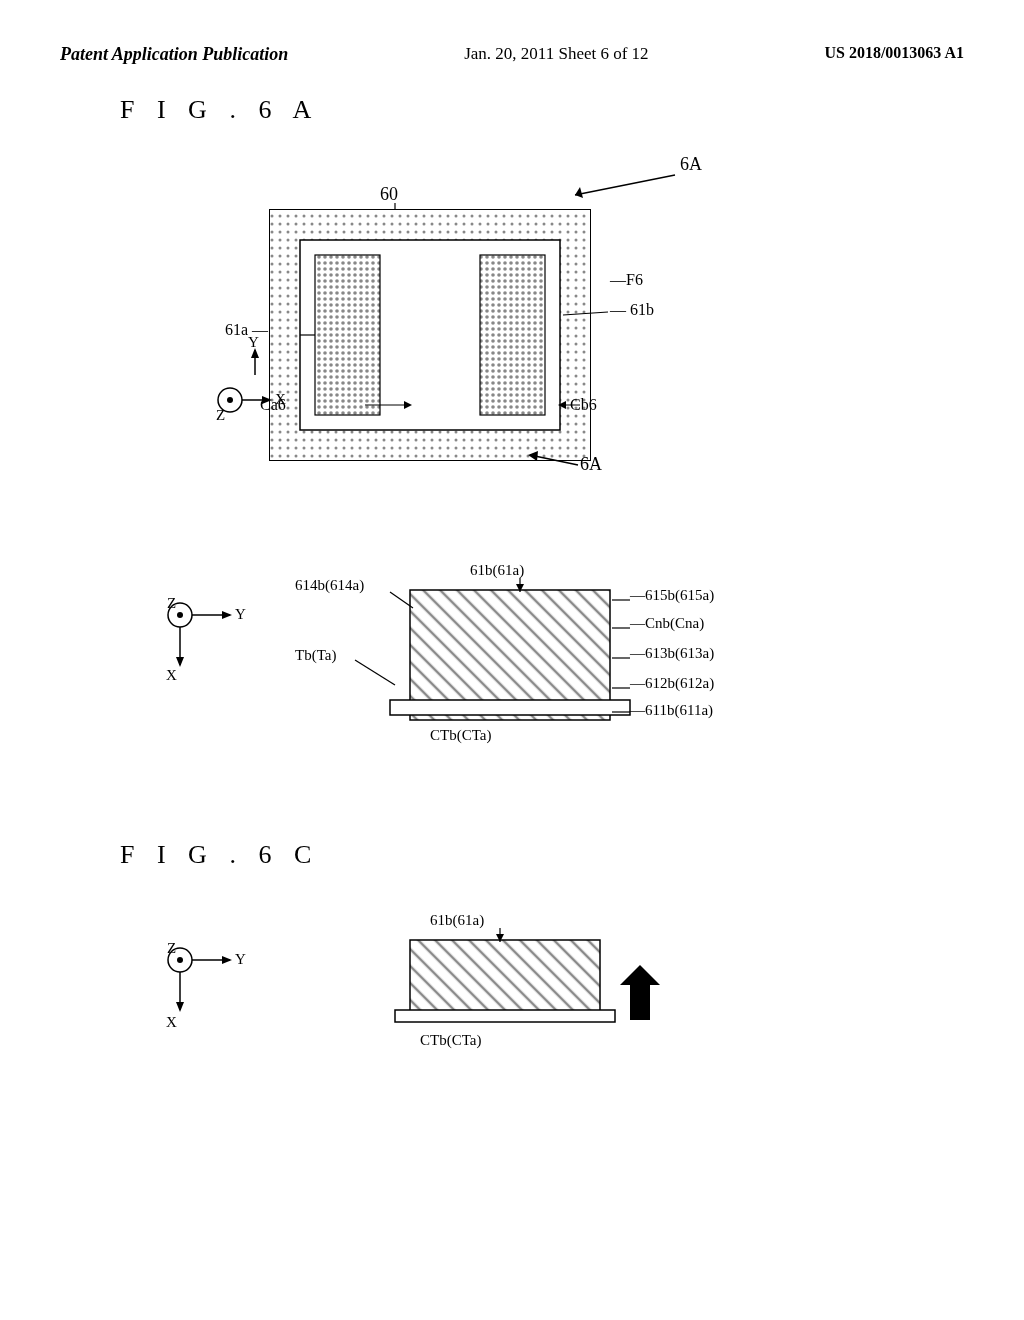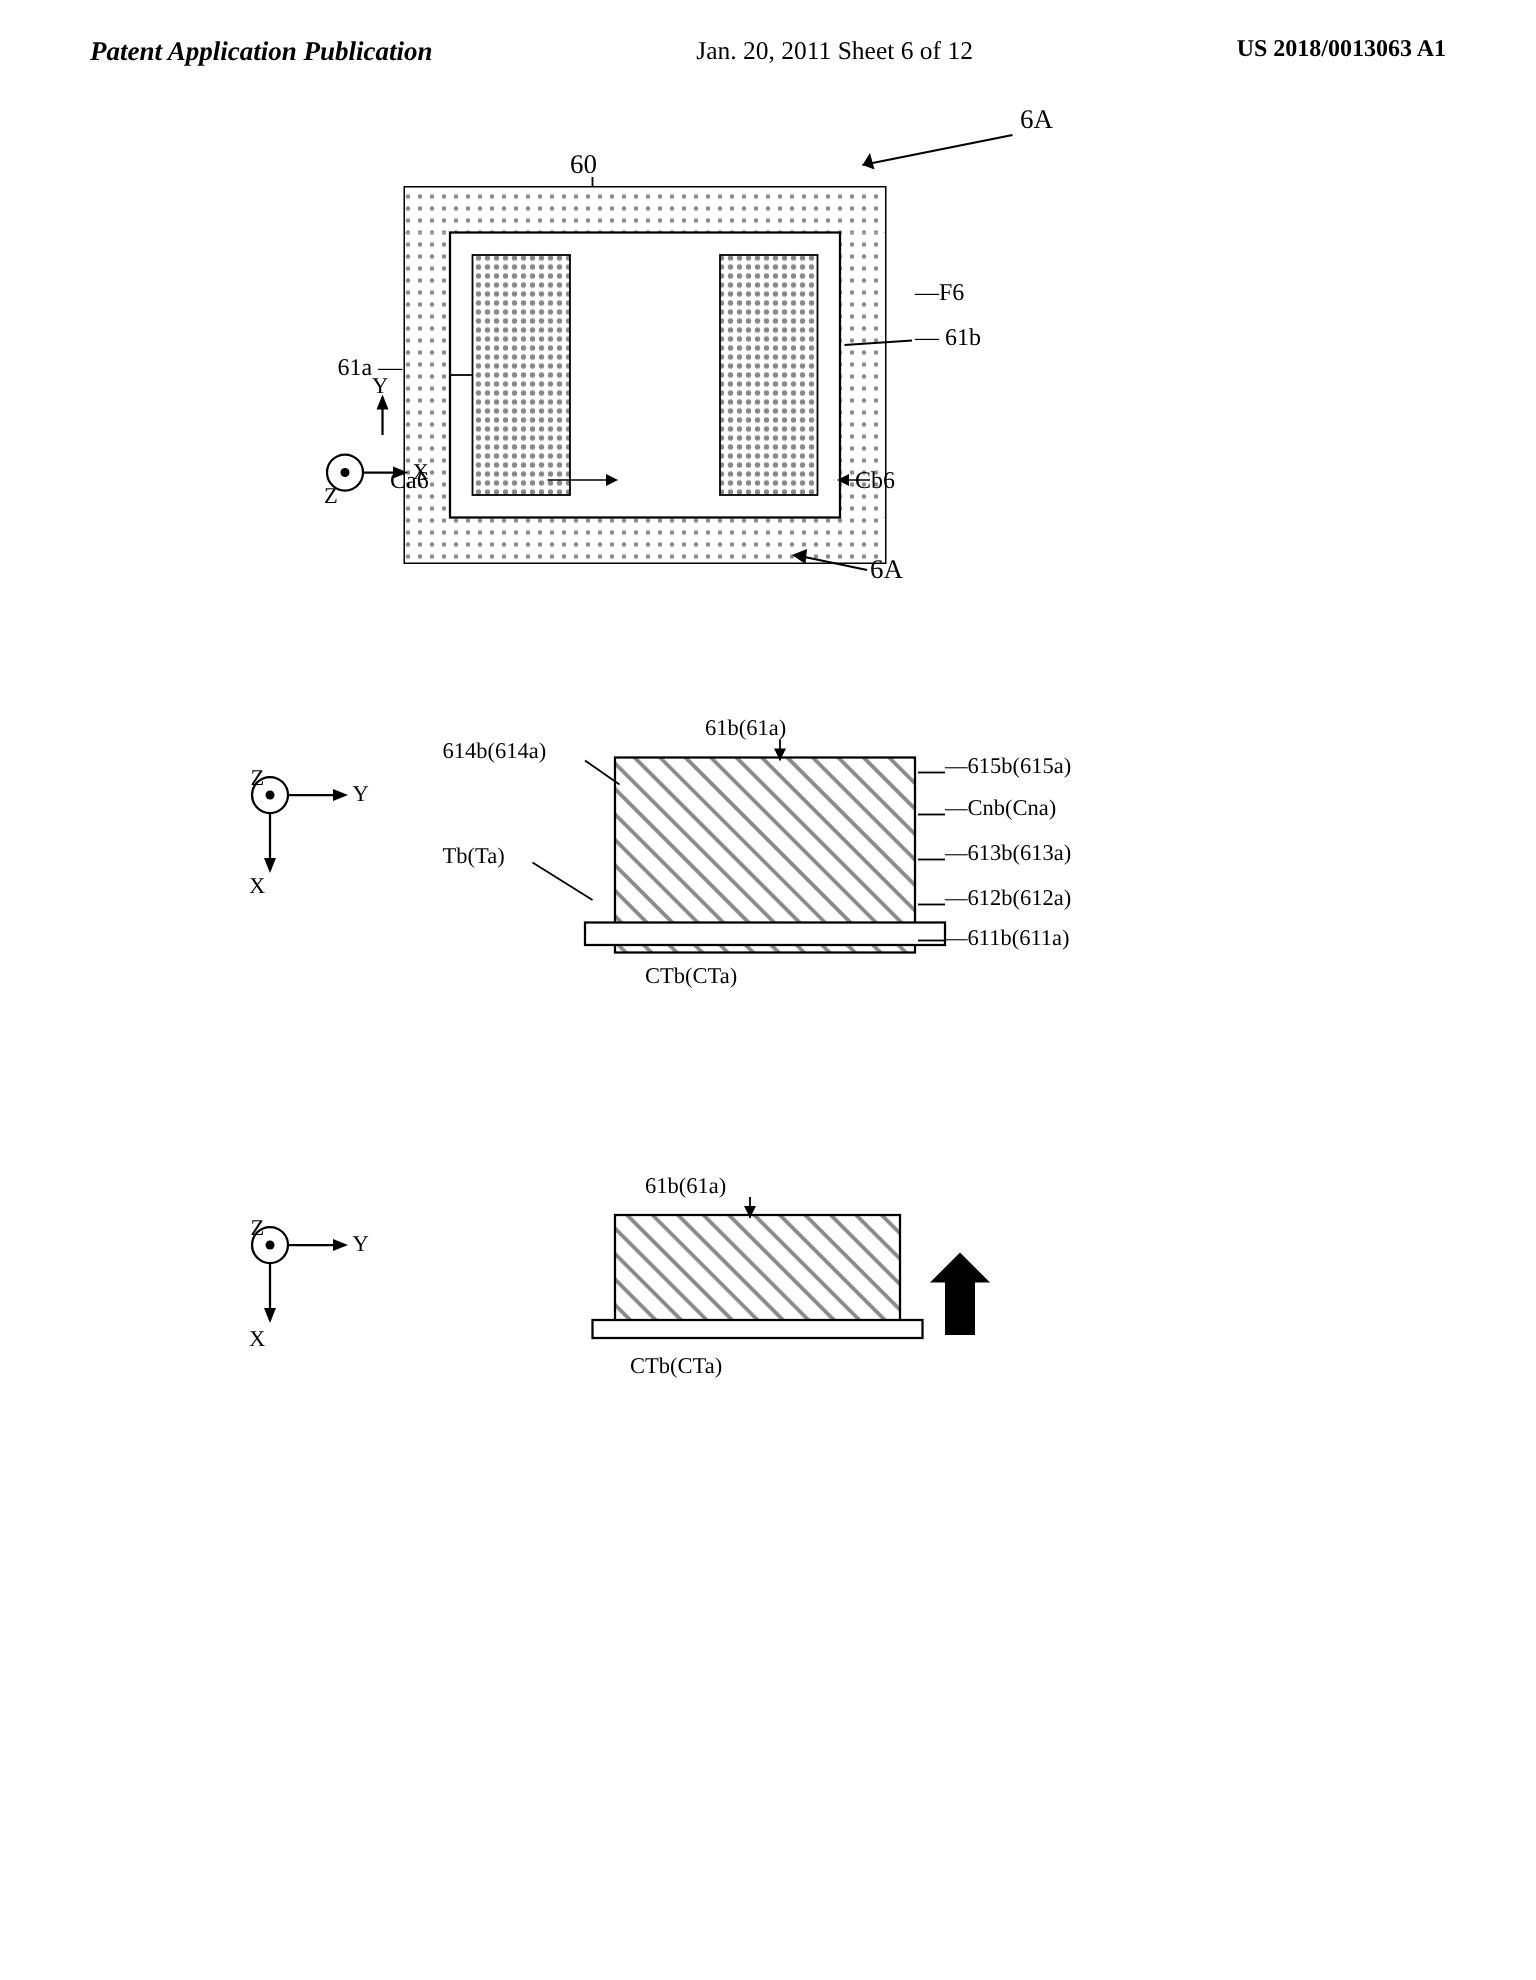--- a/index.html
+++ b/index.html
@@ -9,21 +9,21 @@
       background: #ffffff;
       font-family: 'Times New Roman', Times, serif;
       overflow: hidden;
       position: relative;
     }
 
     .page {
       width: 1024px;
       height: 1320px;
       position: relative;
-      padding: 24px 60px;
+      padding: 44px 60px;
     }
 
     .header {
       display: flex;
       justify-content: space-between;
       align-items: flex-start;
       border-bottom: none;
       margin-bottom: 10px;
     }
 
@@ -82,20 +82,21 @@
 <body>
 
 <div class="page">
 
   <div class="header">
     <div class="header-left">Patent Application Publication</div>
     <div class="header-center">Jan. 20, 2011  Sheet 6 of 12</div>
     <div class="header-right">US 2018/0013063 A1</div>
   </div>
 
+  <div class="fig-label" style="margin-left:60px; margin-top:30px;">F  I  G  .  6 A</div>
 
   <div class="fig6a-container">
     <svg width="900" height="360" viewBox="0 0 900 360" style="margin-left:40px;">
 
       <text x="580" y="30" font-size="18" font-family="Times New Roman">6A</text>
       <line x1="575" y1="35" x2="475" y2="55" stroke="black" stroke-width="1.5"></line>
       <polygon points="475,55 480,47 483,58" fill="black"></polygon>
 
       <text x="280" y="60" font-size="18" font-family="Times New Roman">60</text>
       <line x1="295" y1="63" x2="295" y2="75" stroke="black" stroke-width="1.2"></line>
@@ -213,20 +214,21 @@
 
       <text x="530" y="158" font-size="15" font-family="Times New Roman">—612b(612a)</text>
       <line x1="512" y1="158" x2="530" y2="158" stroke="black" stroke-width="1.2"></line>
 
       <text x="530" y="185" font-size="15" font-family="Times New Roman">—611b(611a)</text>
       <line x1="512" y1="182" x2="530" y2="182" stroke="black" stroke-width="1.2"></line>
 
     </svg>
   </div>
 
+  <div class="fig-label" style="margin-left:60px; margin-top:5px;">F  I  G  .  6 C</div>
 
   <div class="fig6c-container">
     <svg width="900" height="240" viewBox="0 0 900 240" style="margin-left:40px;">
       <defs>
         <pattern id="hatch6c" x="0" y="0" width="12" height="12" patternUnits="userSpaceOnUse" patternTransform="rotate(45)">
           <rect width="12" height="12" fill="white"></rect>
           <line x1="0" y1="6" x2="12" y2="6" stroke="#888" stroke-width="2.5"></line>
         </pattern>
       </defs>
 

